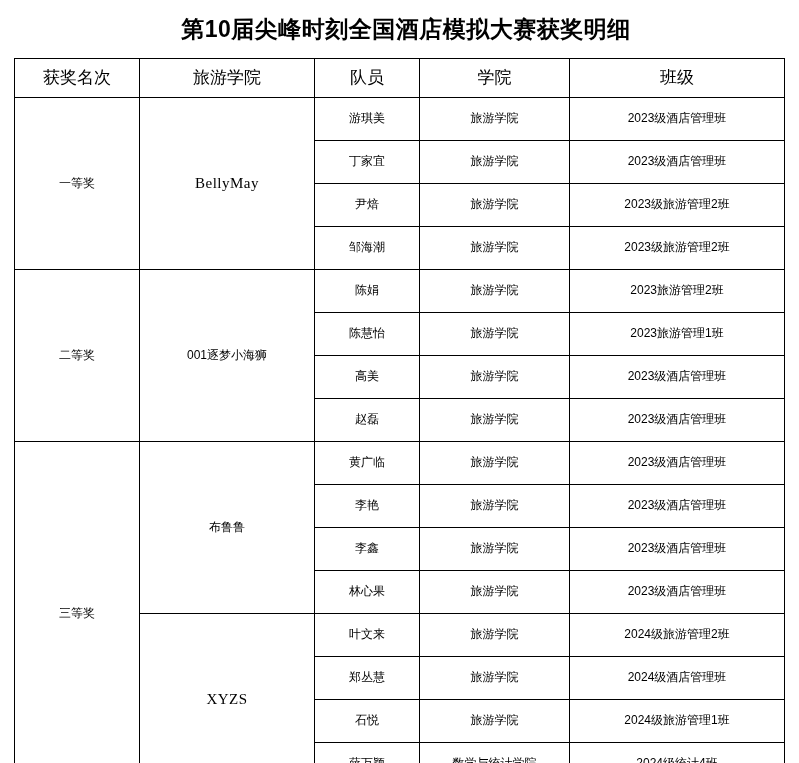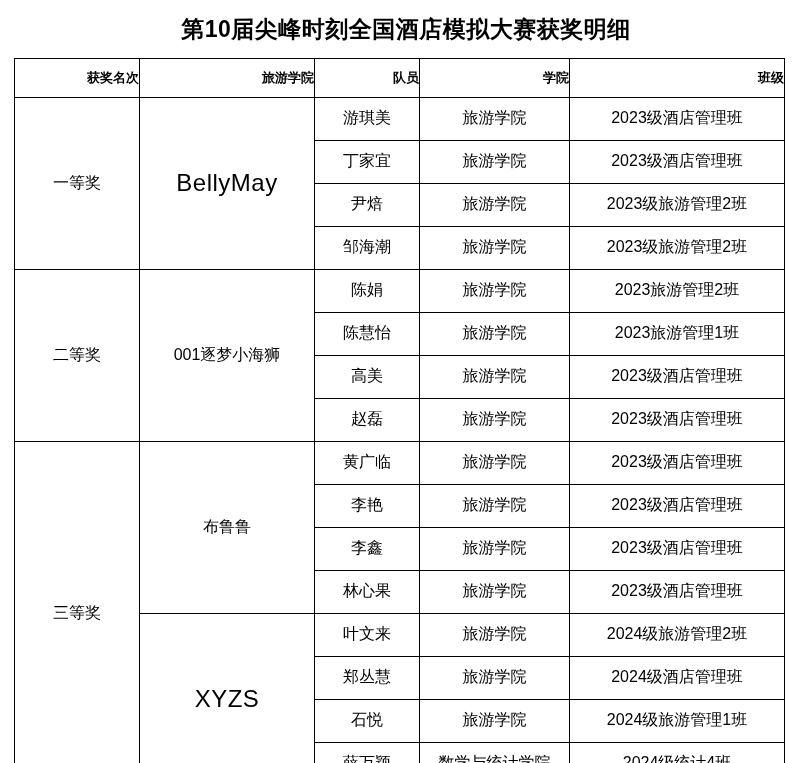--- a/index.html
+++ b/index.html
@@ -32,44 +32,43 @@
   table.award-table {
     border-collapse: collapse;
     table-layout: fixed;
     width: 770px;
     margin: 0 auto;
   }
   table.award-table td, table.award-table th {
     border: 1px solid #000000;
     text-align: center;
     vertical-align: middle;
-    font-size: 16px;
+    font-size: 12px;
     padding: 0;
     height: 42px;
     font-family: "Liberation Sans", "DejaVu Sans", sans-serif;
     font-weight: normal;
   }
   table.award-table thead th {
-    font-weight: bold;
+    font-weight: normal;
     height: 38px;
-    font-size: 13px;
-    text-align: right;
+    font-size: 17px;
   }
   .col-rank { width: 125px; }
   .col-team { width: 175px; }
   .col-member { width: 105px; }
   .col-college { width: 150px; }
   .col-class { width: 215px; }
 
   .rank-cell, .team-cell {
     font-size: 17px;
   }
   .team-cell.latin {
-    font-family: Liberation Sans, sans-serif;
-    font-size: 24px;
+    font-family: Liberation Serif, serif;
+    font-size: 15px;
     letter-spacing: 0.5px;
   }
 </style>
 </head>
 <body>
 
 <div class="page">
 
   <div class="doc-title">第10届尖峰时刻全国酒店模拟大赛获奖明细</div>
 

